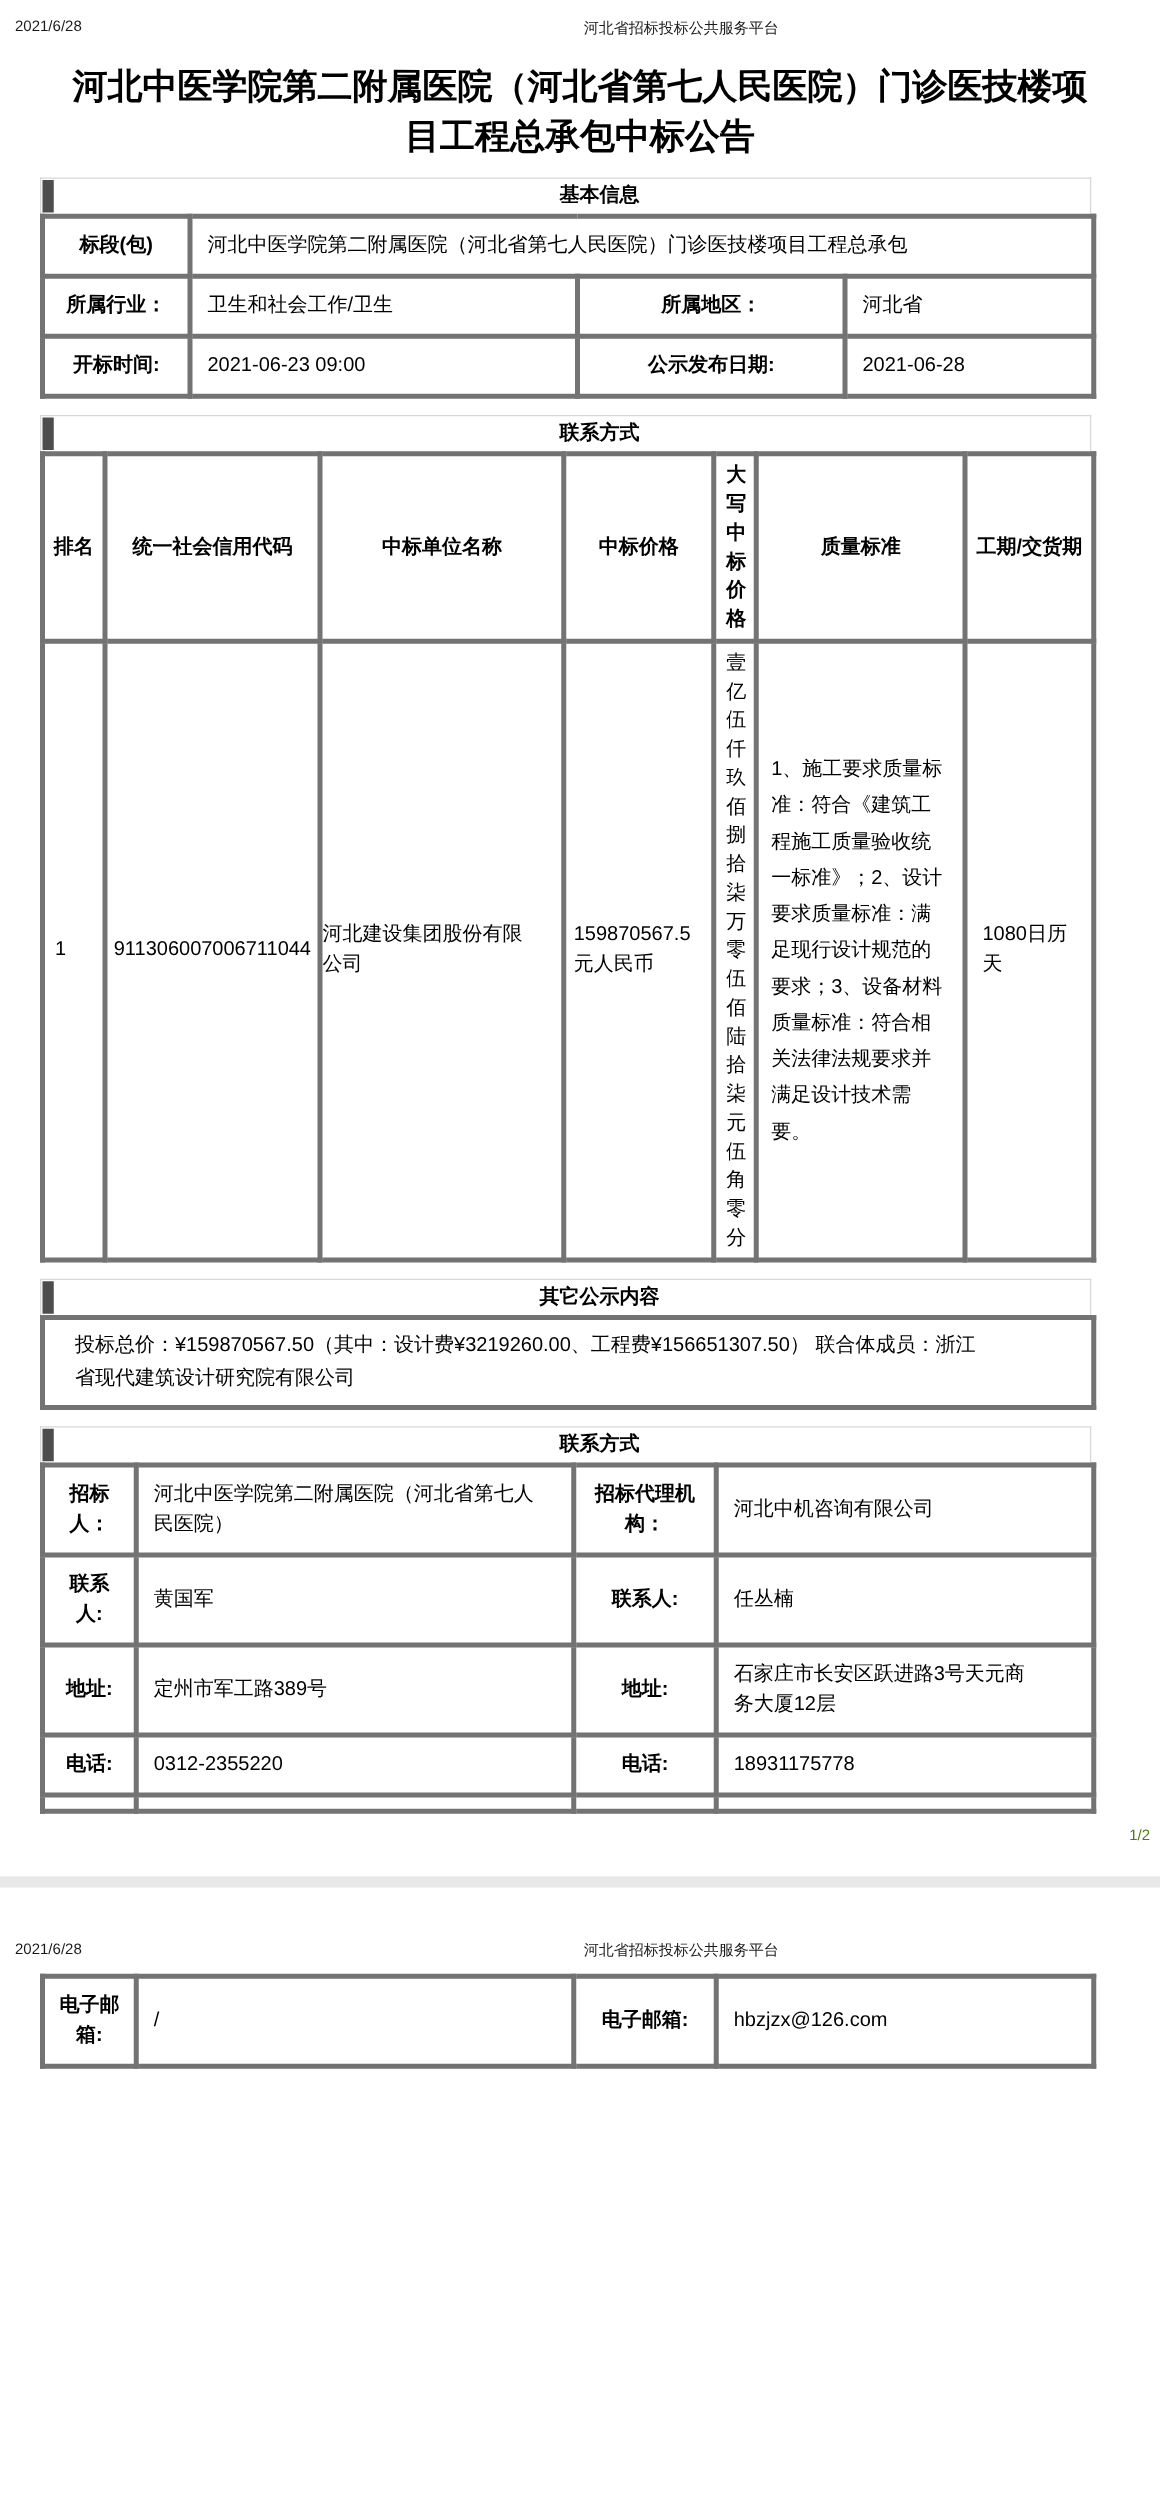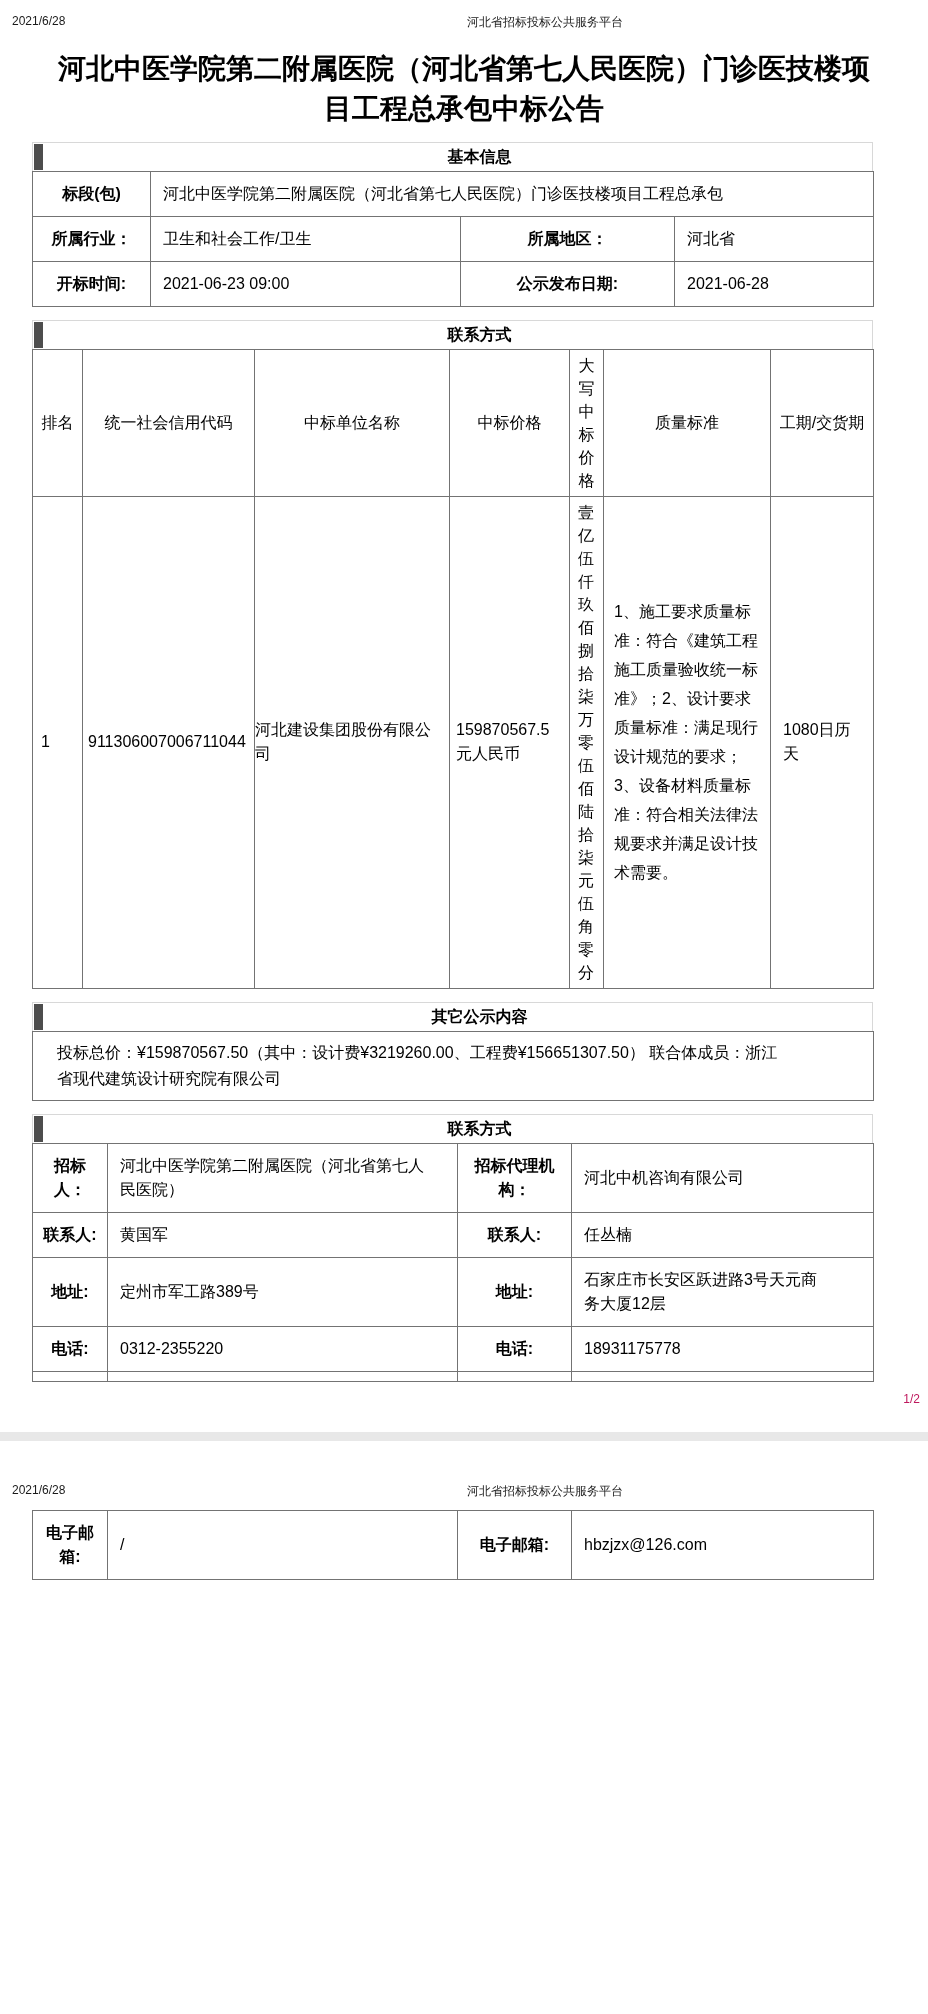--- a/index.html
+++ b/index.html
@@ -14,38 +14,38 @@
   .main-title {
     width:815px; margin:18px auto 6px auto;
     font-size:28px; font-weight:700; text-align:center; line-height:1.42;
   }
   .content { padding:0 55px 0 32px; }
   .section { margin-top:13px; }
   .sec-title { display:flex; align-items:stretch; height:28px; border:1px solid #d8d8d8; border-bottom:none; background:#fff;gap:44px; }
   .sec-marker { width:9px; background:#4d4d4d; margin:1px 0 1px 1px; }
   .sec-label { flex:1; text-align:center; font-weight:700; font-size:16px; line-height:28px; }
   table { border-collapse:collapse; table-layout:fixed; width:841px; font-size:16px; }
-  td,th { border:1px solid #737373; vertical-align:middle; line-height:24px; word-wrap:break-word; }
-  th { font-weight:400; text-align:center; padding:6px 4px; }
+  td,th { border:4px solid #737373; vertical-align:middle; line-height:24px; word-wrap:break-word; }
+  th { font-weight:700; text-align:center; padding:6px 4px; }
   .lbl { font-weight:700; text-align:center; padding:10px 9px; }
   .val { text-align:left; padding:10px 12px; }
   .rank-cell { padding:4px 8px; text-align:left; }
   .code-cell { padding:4px 5px; white-space:nowrap; text-align:left; }
   .name-cell { padding:4px 16px 4px 0; text-align:left; }
   .price-cell { padding:4px 6px; text-align:left; }
   .vcell { padding:4px 8px; line-height:23px; text-align:left; }
   th.vcell { text-align:center; }
   .quality-cell { padding:6px 10px; line-height:29px; text-align:left; }
   .duration-cell { padding:4px 12px; text-align:left; }
   .other-val { padding:8px 24px; line-height:26px; text-align:left; }
   .other-val .inner { max-width:725px; }
   .tenderer-val { padding:10px 26px 10px 12px; text-align:left; }
   .addr2-val { padding:10px 44px 10px 12px; text-align:left; }
   .stub td { height:9px; padding:0; }
-  .page-num { text-align:right; font-size:12px; padding:10px 8px 0 0; color:#be185d; }
+  .page-num { text-align:right; font-size:12px; padding:10px 8px 0 0; color:#4d7c0f; }
   .page-sep { width:928px; height:9px; background:#e8e8e8; margin-top:26px; }
   .hdr2 { margin-top:28px; }
   .email-table { margin-top:10px; }
   .bottom-space { height:480px; }
 </style>
 </head>
 <body>
 
 <div class="hdr">
   <div class="hdr-date">2021/6/28</div>

